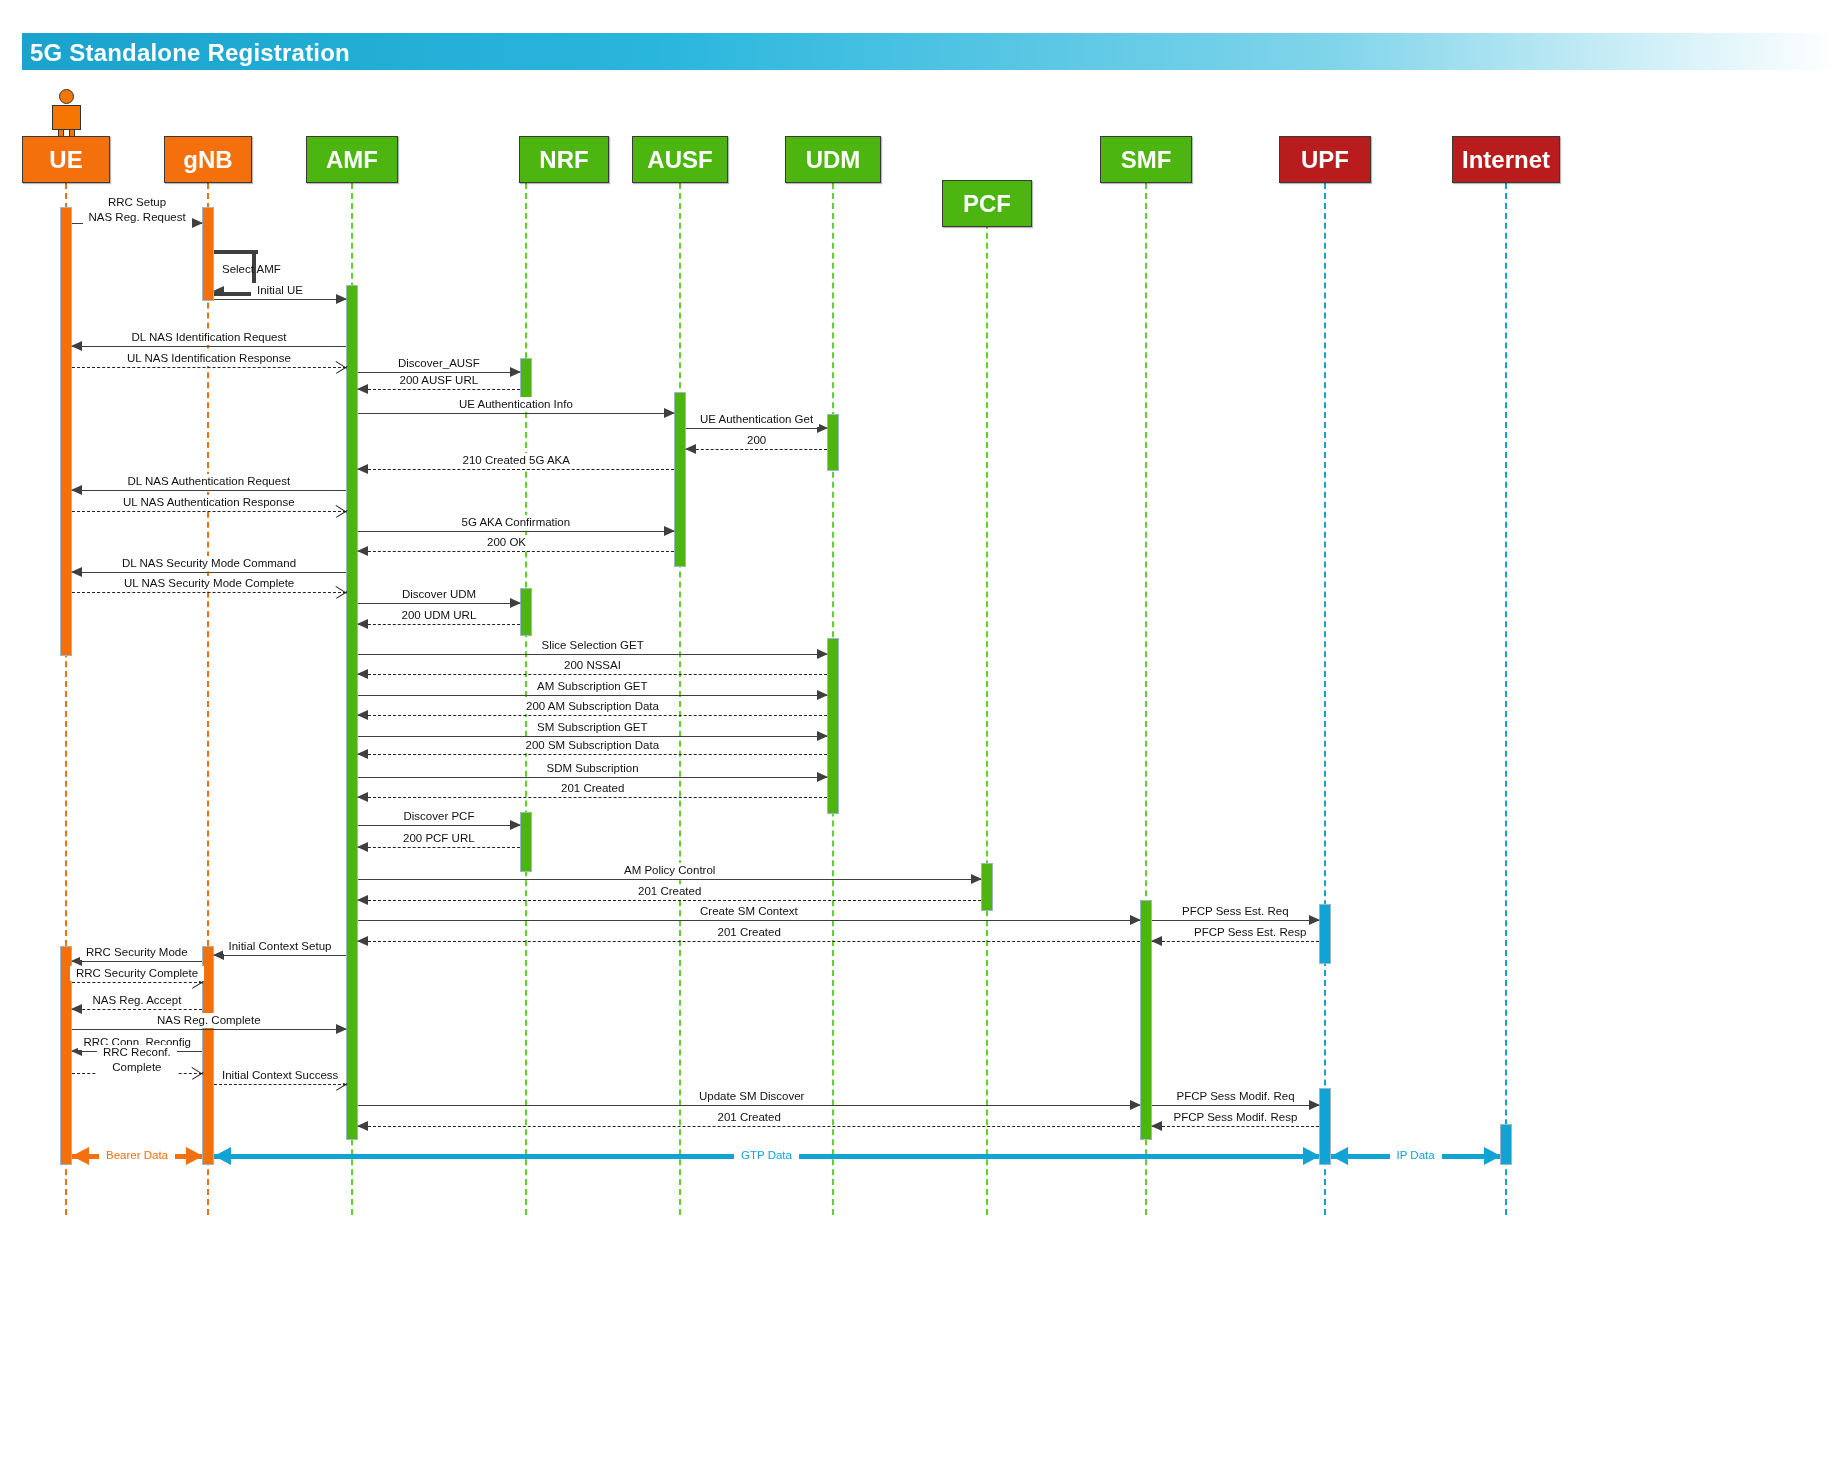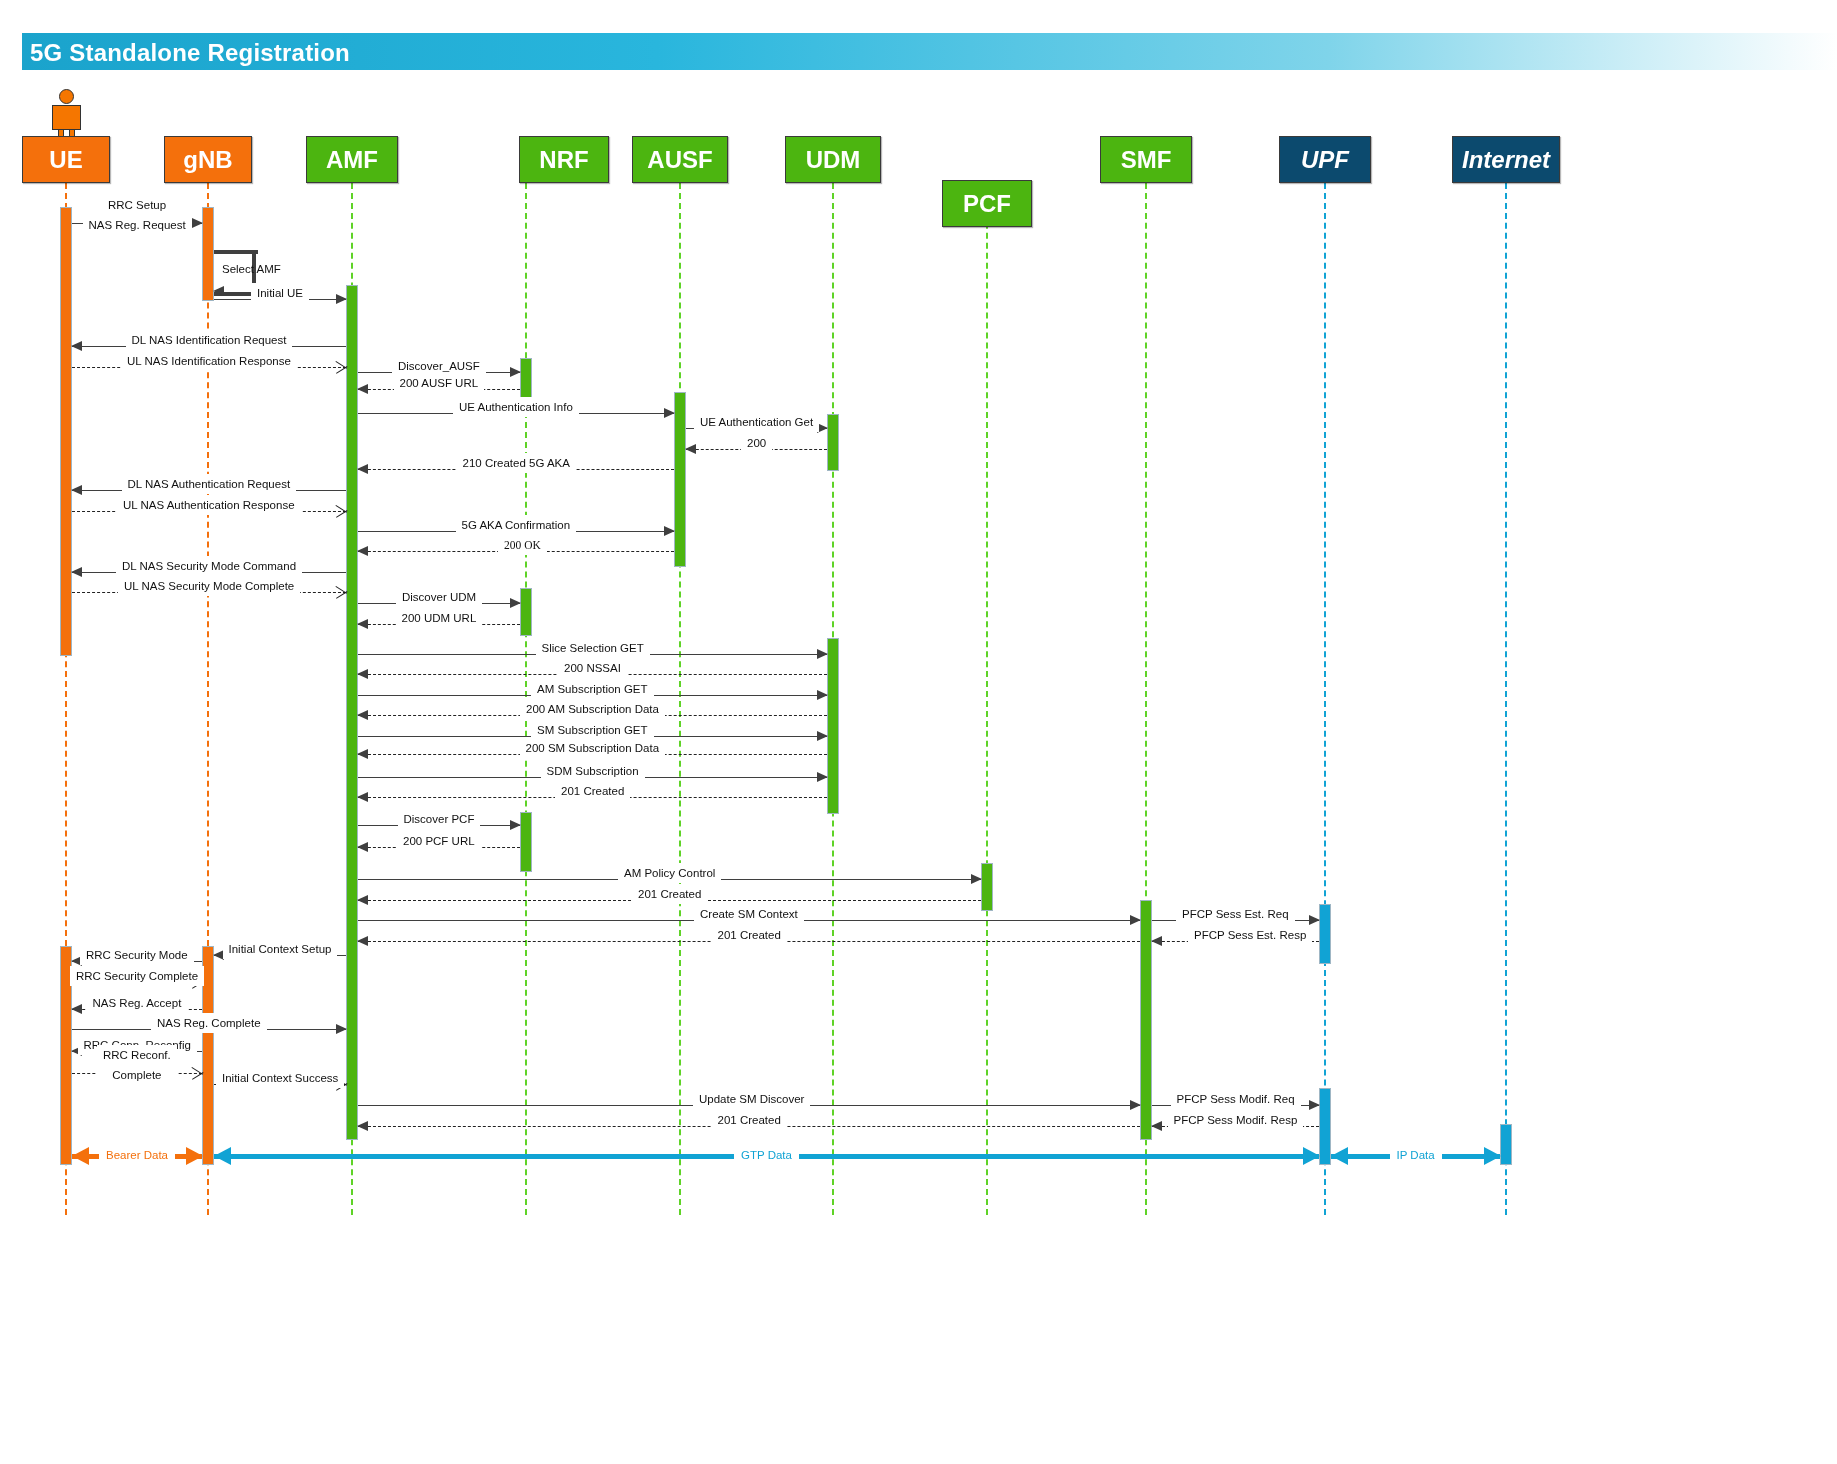--- a/index.html
+++ b/index.html
@@ -22,40 +22,40 @@
     border:1.5px solid #333;box-sizing:border-box;}
   .actor .leg2{position:absolute;left:19px;top:40px;width:6px;height:18px;background:#f57600;
     border:1.5px solid #333;box-sizing:border-box;}
 
   
   .head-box{position:absolute;height:47px;border:1.4px solid #3a3a3a;box-sizing:border-box;
     display:flex;align-items:center;justify-content:center;color:#fff;font-size:24px;font-weight:bold;
     box-shadow:1px 1px 1px rgba(0,0,0,.28);}
   .hb-orange{background:#f4700c;}
   .hb-green{background:#4cb510;}
-  .hb-blue{background:#0c4a6e;font-style:italic;}
+  .hb-blue{background:#b91c1c;}
 
   
   .lifeline{position:absolute;width:0;border-left-width:2.5px;border-left-style:dashed;}
   .ll-orange{border-left-color:#f4700c;}
   .ll-green{border-left-color:#5fd327;}
   .ll-blue{border-left-color:#11a3d4;}
 
   
   .act{position:absolute;width:12px;border:1px solid #9fb6c4;box-sizing:border-box;}
   .act-orange{background:#f4700c;}
   .act-green{background:#4cb510;}
   .act-blue{background:#11a3d4;}
 
   
   .msg{position:absolute;height:1px;}
   .msg .ln{position:absolute;left:0;top:0;width:100%;height:0;border-top:1.3px solid #3f3f3f;}
   .msg.dashed .ln{border-top:1.3px dashed #222;}
   .msg .lbl{position:absolute;top:-16px;background:#fff;padding:0 6px;font-size:11.5px;color:#111;
-    white-space:nowrap;line-height:20px;text-align:center;}
+    white-space:nowrap;line-height:15px;text-align:center;}
   .msg .lbl.two{top:-28px;}
   .arrowR{position:absolute;right:-1px;top:-5.5px;width:0;height:0;
     border-top:5.5px solid transparent;border-bottom:5.5px solid transparent;border-left:11px solid #3f3f3f;}
   .arrowL{position:absolute;left:-1px;top:-5.5px;width:0;height:0;
     border-top:5.5px solid transparent;border-bottom:5.5px solid transparent;border-right:11px solid #3f3f3f;}
   .openR{position:absolute;right:-2px;top:-7px;width:12px;height:14px;}
   .openR:before,.openR:after{content:"";position:absolute;left:0;width:13px;height:0;
     border-top:1.6px solid #222;}
   .openR:before{top:1px;transform:rotate(32deg);transform-origin:left top;}
   .openR:after{top:13px;transform:rotate(-32deg);transform-origin:left top;}
@@ -226,21 +226,21 @@
         <div class="lbl" style="left: 45px;">UL NAS Authentication Response</div>
       </div>
       <div class="msg" style="left: 358px; top: 531px; width: 316px;">
         <div class="ln"></div>
         <div class="arrowR"></div>
         <div class="lbl" style="left: 97.5px;">5G AKA Confirmation</div>
       </div>
       <div class="msg dashed" style="left: 358px; top: 551px; width: 316px;">
         <div class="ln"></div>
         <div class="arrowL"></div>
-        <div class="lbl" style="left: 140px; font-family: Liberation Serif, serif;">200 OK</div>
+        <div class="lbl" style="left: 123px;">200 OK</div>
       </div>
       <div class="msg" style="left: 72px; top: 572px; width: 274px;">
         <div class="ln"></div>
         <div class="arrowL"></div>
         <div class="lbl" style="left: 44px;">DL NAS Security Mode Command</div>
       </div>
       <div class="msg dashed" style="left: 72px; top: 592px; width: 274px;">
         <div class="ln"></div>
         <div class="openR"></div>
         <div class="lbl" style="left: 46px;">UL NAS Security Mode Complete</div>

